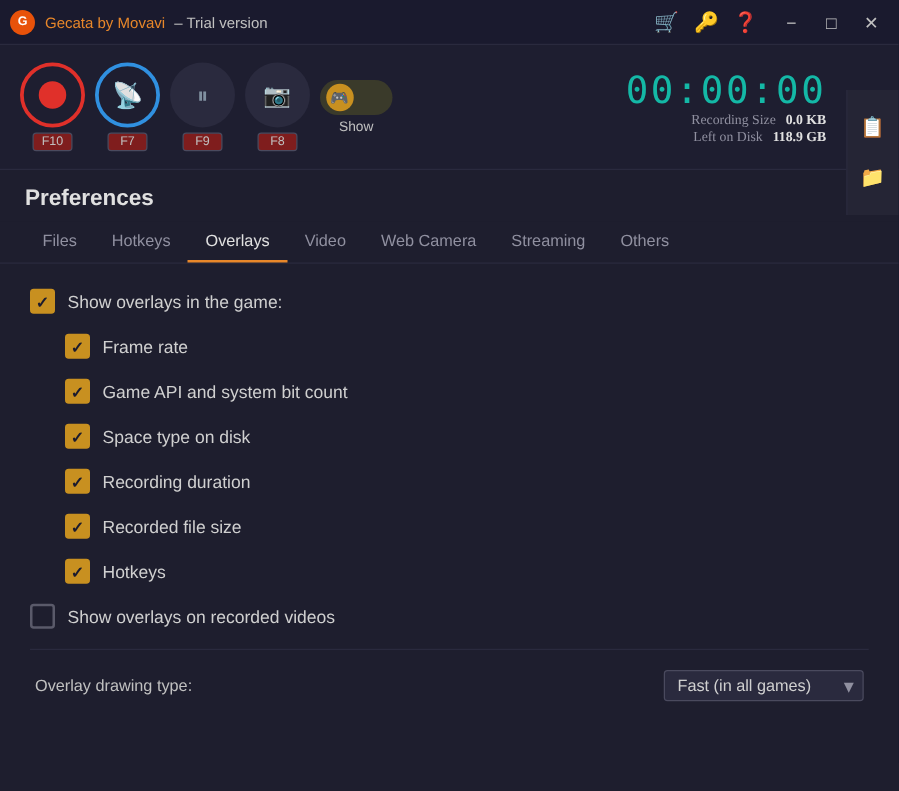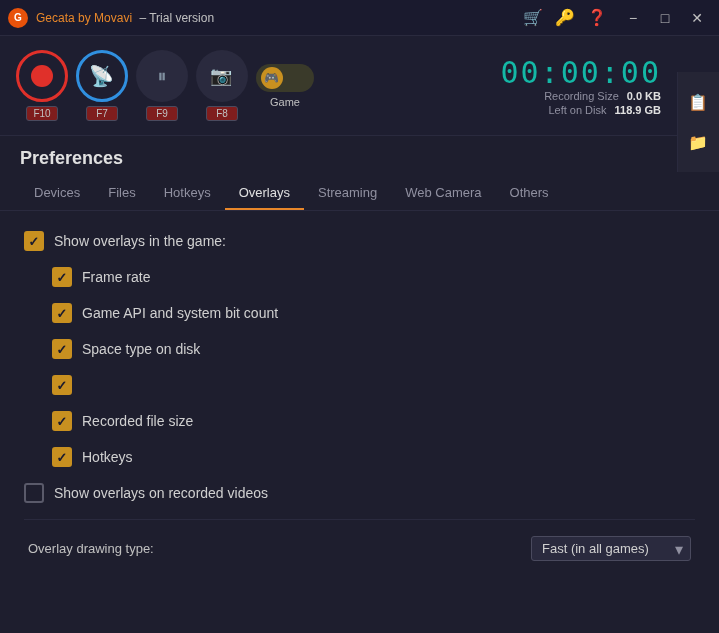--- a/index.html
+++ b/index.html
@@ -196,20 +196,21 @@
     .timer-info {
       display: flex;
       flex-direction: column;
       align-items: flex-end;
       gap: 2px;
     }
     .timer-info-row {
       display: flex;
       gap: 8px;
       font-size: 11px;
+      font-family: Liberation Serif, serif;
     }
     .timer-label { color: #9090a0; }
     .timer-value { color: #e0e0e0; font-weight: bold; }
 
     
     .side-panel {
       position: absolute;
       right: 0;
       top: 36px;
       width: 42px;
@@ -424,21 +425,21 @@
         <div class="rec-btn-camera">
           <span>📷</span>
         </div>
         <span class="key-badge">F8</span>
       </div>
 
       <div class="game-toggle">
         <div class="toggle-pill">
           <div class="toggle-knob">🎮</div>
         </div>
-        <span class="game-label">Game</span>
+        <span class="game-label">Show</span>
       </div>
     </div>
 
     <div class="timer-section">
       <div class="timer-display">00:00:00</div>
       <div class="timer-info">
         <div class="timer-info-row">
           <span class="timer-label">Recording Size</span>
           <span class="timer-value">0.0 KB</span>
         </div>
@@ -462,26 +463,26 @@
   </div>
 </div>
 
 <div class="preferences">
   <div class="pref-header">
     <span class="pref-title">Preferences</span>
     <span class="pref-collapse-btn">∧</span>
   </div>
 
   <div class="tabs">
-    <div class="tab">Devices</div>
     <div class="tab">Files</div>
     <div class="tab">Hotkeys</div>
     <div class="tab active">Overlays</div>
+    <div class="tab">Video</div>
+    <div class="tab">Web Camera</div>
     <div class="tab">Streaming</div>
-    <div class="tab">Web Camera</div>
     <div class="tab">Others</div>
   </div>
 
   <div class="pref-content">
 
     <div class="checkbox-row">
       <div class="cb-box">
         <span class="cb-check">✓</span>
       </div>
       <span class="cb-label">Show overlays in the game:</span>
@@ -505,20 +506,21 @@
       <div class="cb-box">
         <span class="cb-check">✓</span>
       </div>
       <span class="cb-label">Space type on disk</span>
     </div>
 
     <div class="checkbox-row indent">
       <div class="cb-box">
         <span class="cb-check">✓</span>
       </div>
+      <span class="cb-label">Recording duration</span>
     </div>
 
     <div class="checkbox-row indent">
       <div class="cb-box">
         <span class="cb-check">✓</span>
       </div>
       <span class="cb-label">Recorded file size</span>
     </div>
 
     <div class="checkbox-row indent">

